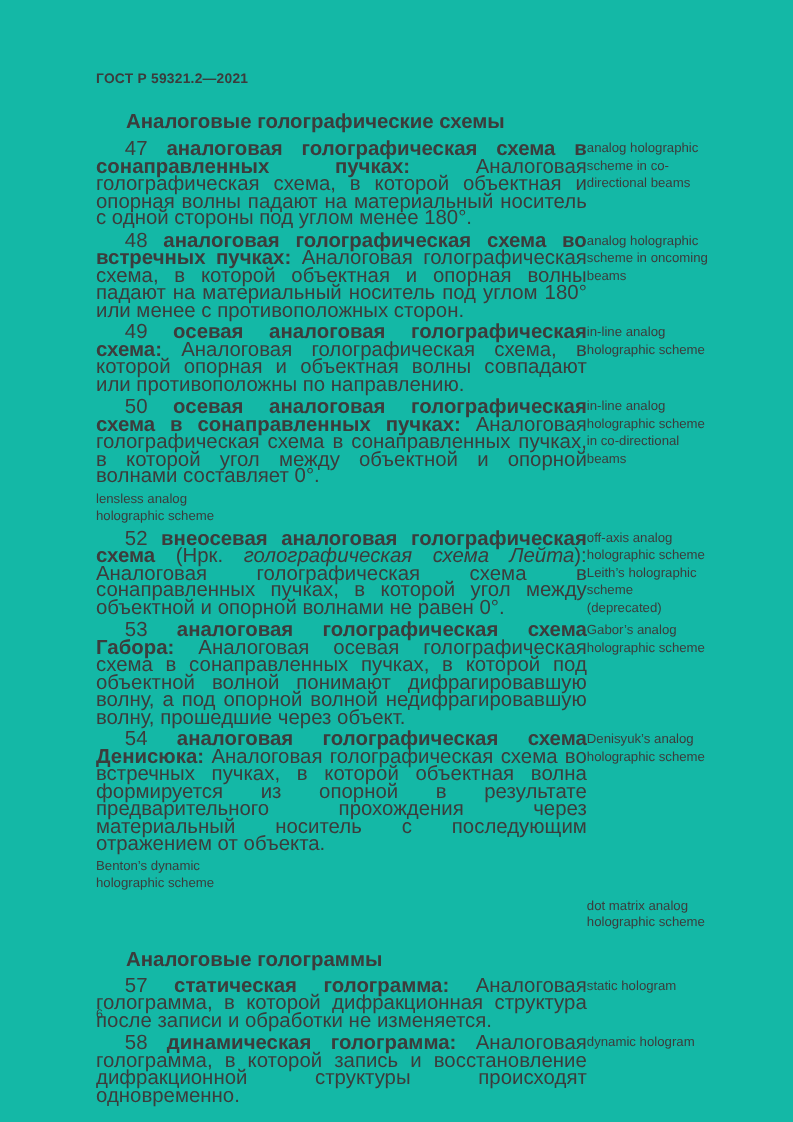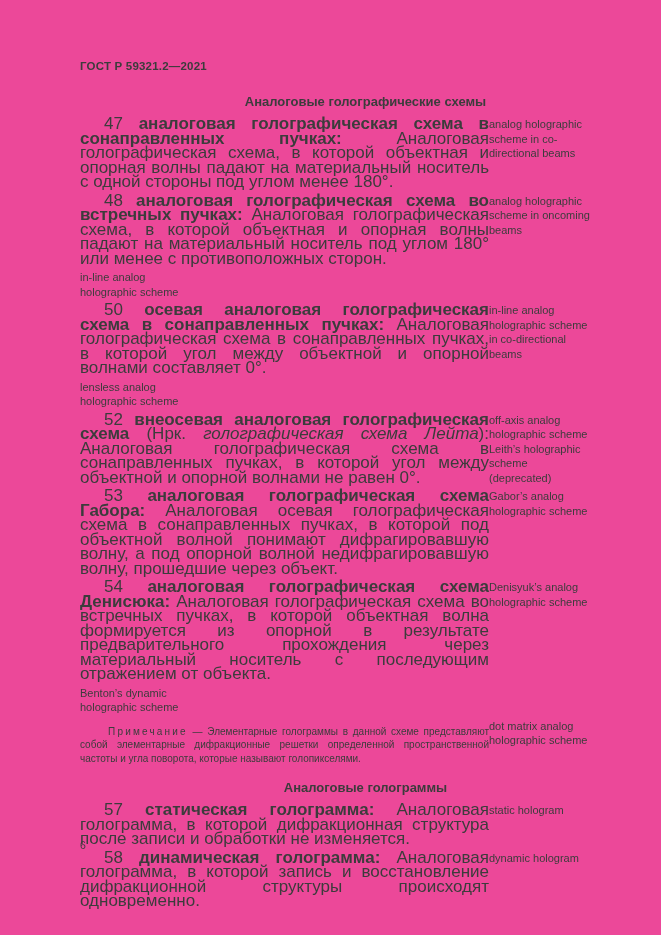--- a/index.html
+++ b/index.html
@@ -1,46 +1,45 @@
 <!DOCTYPE html>
 <html lang="ru"><head>
 <meta charset="utf-8">
 <style>
   html, body { margin: 0; padding: 0; }
   body { background: #ffffff; }
   .page {
     position: relative;
     width: 661px;
     height: 935px;
-    background: #ec4899;
+    background: #14b8a6;
     font-family: "Liberation Sans", sans-serif;
     color: #3c3c3c;
     overflow: hidden;
   }
   .running-header {
     position: absolute;
     left: 80px;
     top: 60px;
     font-size: 11.5px;
     font-weight: bold;
     letter-spacing: 0.2px;
   }
   .content {
     position: absolute;
     left: 80px;
     top: 95px;
     width: 546px;
   }
   .section-heading {
-    font-size: 13px;
+    font-size: 17px;
     line-height: 13px;
     font-weight: bold;
     padding-left: 25px;
     margin: 0 0 9px 0;
-    text-align: center;
   }
   .section + .section .section-heading { margin-top: 16px; }
   .row { display: flex; align-items: flex-start; margin-top: 4px; }
   .left { width: 409px; }
   .ru {
     margin: 0;
     font-size: 17px;
     line-height: 14.5px;
     text-align: justify;
     text-indent: 24px;
@@ -95,20 +94,23 @@
       <p class="ru"><span class="num">48</span> <b class="term">аналоговая голографическая схема во встречных пучках:</b><span class="pp"></span><i class="pi"></i><span class="ps"></span> <span class="def">Аналоговая голографическая схема, в которой объектная и опорная волны падают на материальный носитель под углом 180° или менее с противоположных сторон.</span></p>
     </div>
     <div class="en">
               <div class="en-line">analog holographic</div>
               <div class="en-line">scheme in oncoming</div>
               <div class="en-line">beams</div>
             </div>
   </div>
 
   <div class="row">
+    <div class="left">
+      <p class="ru"><span class="num">49</span> <b class="term">осевая аналоговая голографическая схема:</b><span class="pp"></span><i class="pi"></i><span class="ps"></span> <span class="def">Аналоговая голографическая схема, в которой опорная и объектная волны совпадают или противоположны по направлению.</span></p>
+    </div>
     <div class="en">
               <div class="en-line">in-line analog</div>
               <div class="en-line">holographic scheme</div>
             </div>
   </div>
 
   <div class="row">
     <div class="left">
       <p class="ru"><span class="num">50</span> <b class="term">осевая аналоговая голографическая схема в сонаправленных пучках:</b><span class="pp"></span><i class="pi"></i><span class="ps"></span> <span class="def">Аналоговая голографическая схема в сонаправленных пучках, в которой угол между объектной и опорной волнами составляет 0°.</span></p>
     </div>
@@ -162,21 +164,20 @@
 
   <div class="row">
     <div class="en">
               <div class="en-line">Benton’s dynamic</div>
               <div class="en-line">holographic scheme</div>
             </div>
   </div>
 
   <div class="row">
     <div class="left">
-    <p class="note"><span class="note-label">Примечание</span> — Элементарные голограммы в данной схеме представляют собой элементарные дифракционные решетки определенной пространственной частоты и угла поворота, которые называют голопикселями.</p>
             </div>
     <div class="en">
               <div class="en-line">dot matrix analog</div>
               <div class="en-line">holographic scheme</div>
             </div>
   </div>
 </div>
     </div>
 
     <div class="section">

